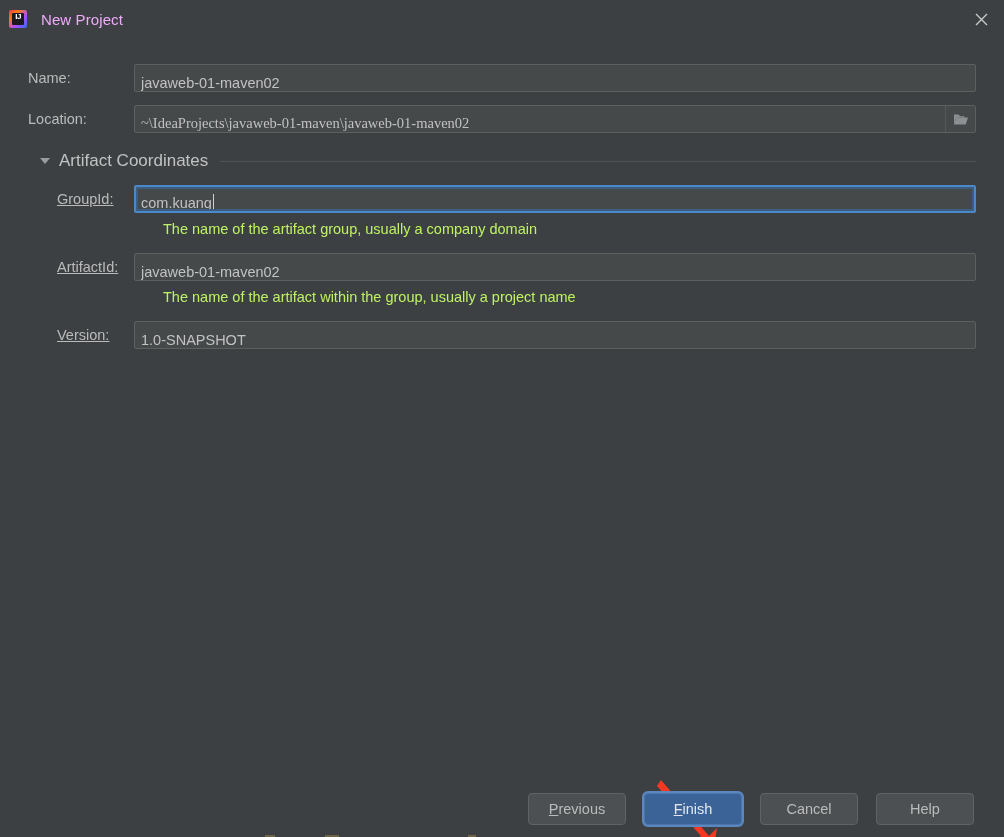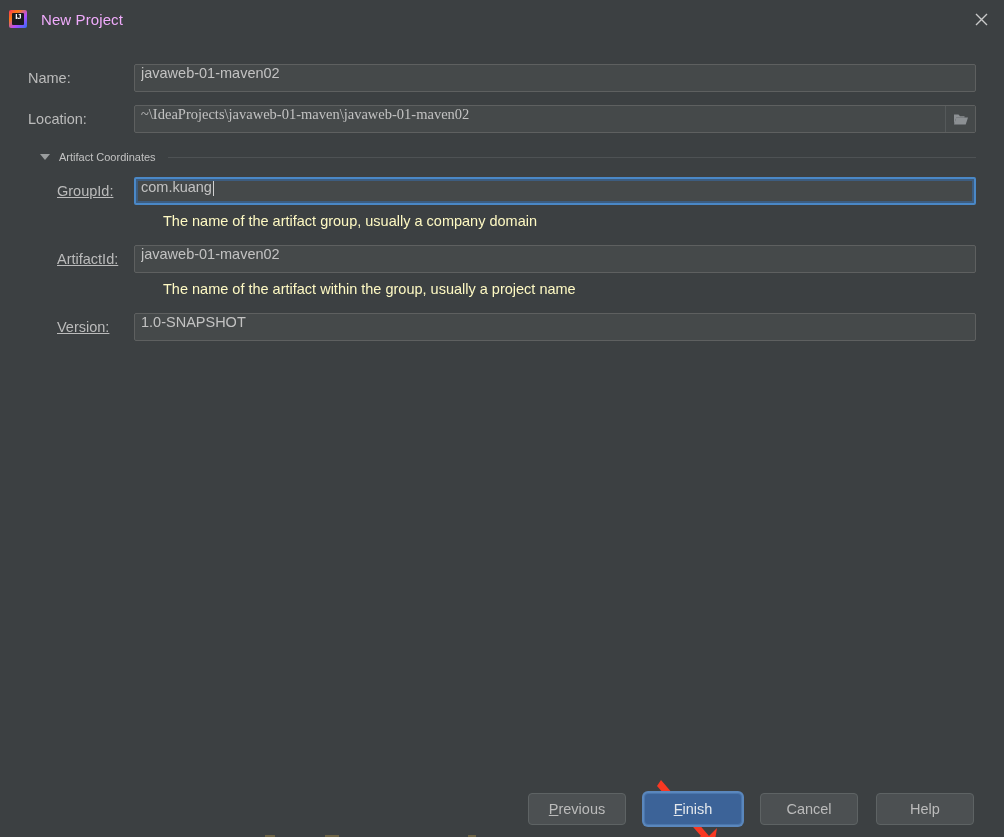--- a/index.html
+++ b/index.html
@@ -101,21 +101,21 @@
   .lbl-top { width: 106px; }      
   .lbl-inner { width: 106px; padding-left: 29px; text-decoration: underline; } 
 
   .field {
     flex: 1 1 auto;
     height: 28px;
     background: #45494a;
     border: 1px solid #5e6060;
     border-radius: 2px;
     display: flex;
-    align-items: flex-start;
+    align-items: flex-end;
     padding: 0 6px;
     font-size: 14.5px;
     color: #c2c2c2;
     position: relative;
   }
   .field.focused {
     border: 2px solid #4a88c7;
     outline: 2px solid #3d5d80;
     outline-offset: -4px;
     padding: 0 5px;
@@ -152,35 +152,35 @@
   #artifact-triangle {
     width: 0; height: 0;
     border-left: 5px solid transparent;
     border-right: 5px solid transparent;
     border-top: 6px solid #9a9d9e;
     margin-left: 12px;
     margin-right: 9px;
     cursor: pointer;
   }
   #artifact-title {
-    font-size: 11px;
+    font-size: 17px;
     color: #c2c2c2;
     white-space: nowrap;
   }
   #artifact-rule {
     flex: 1 1 auto;
     height: 1px;
     background: #4e5254;
     margin-left: 12px;
   }
 
   
   .hint {
     font-size: 14.5px;
-    color: #fef9c3;
+    color: #bef264;
     margin: -5px 0 16px 135px;
   }
 
   
   #button-bar {
     position: absolute;
     left: 0; right: 0;
     bottom: 12px;
     display: flex;
     justify-content: flex-end;

